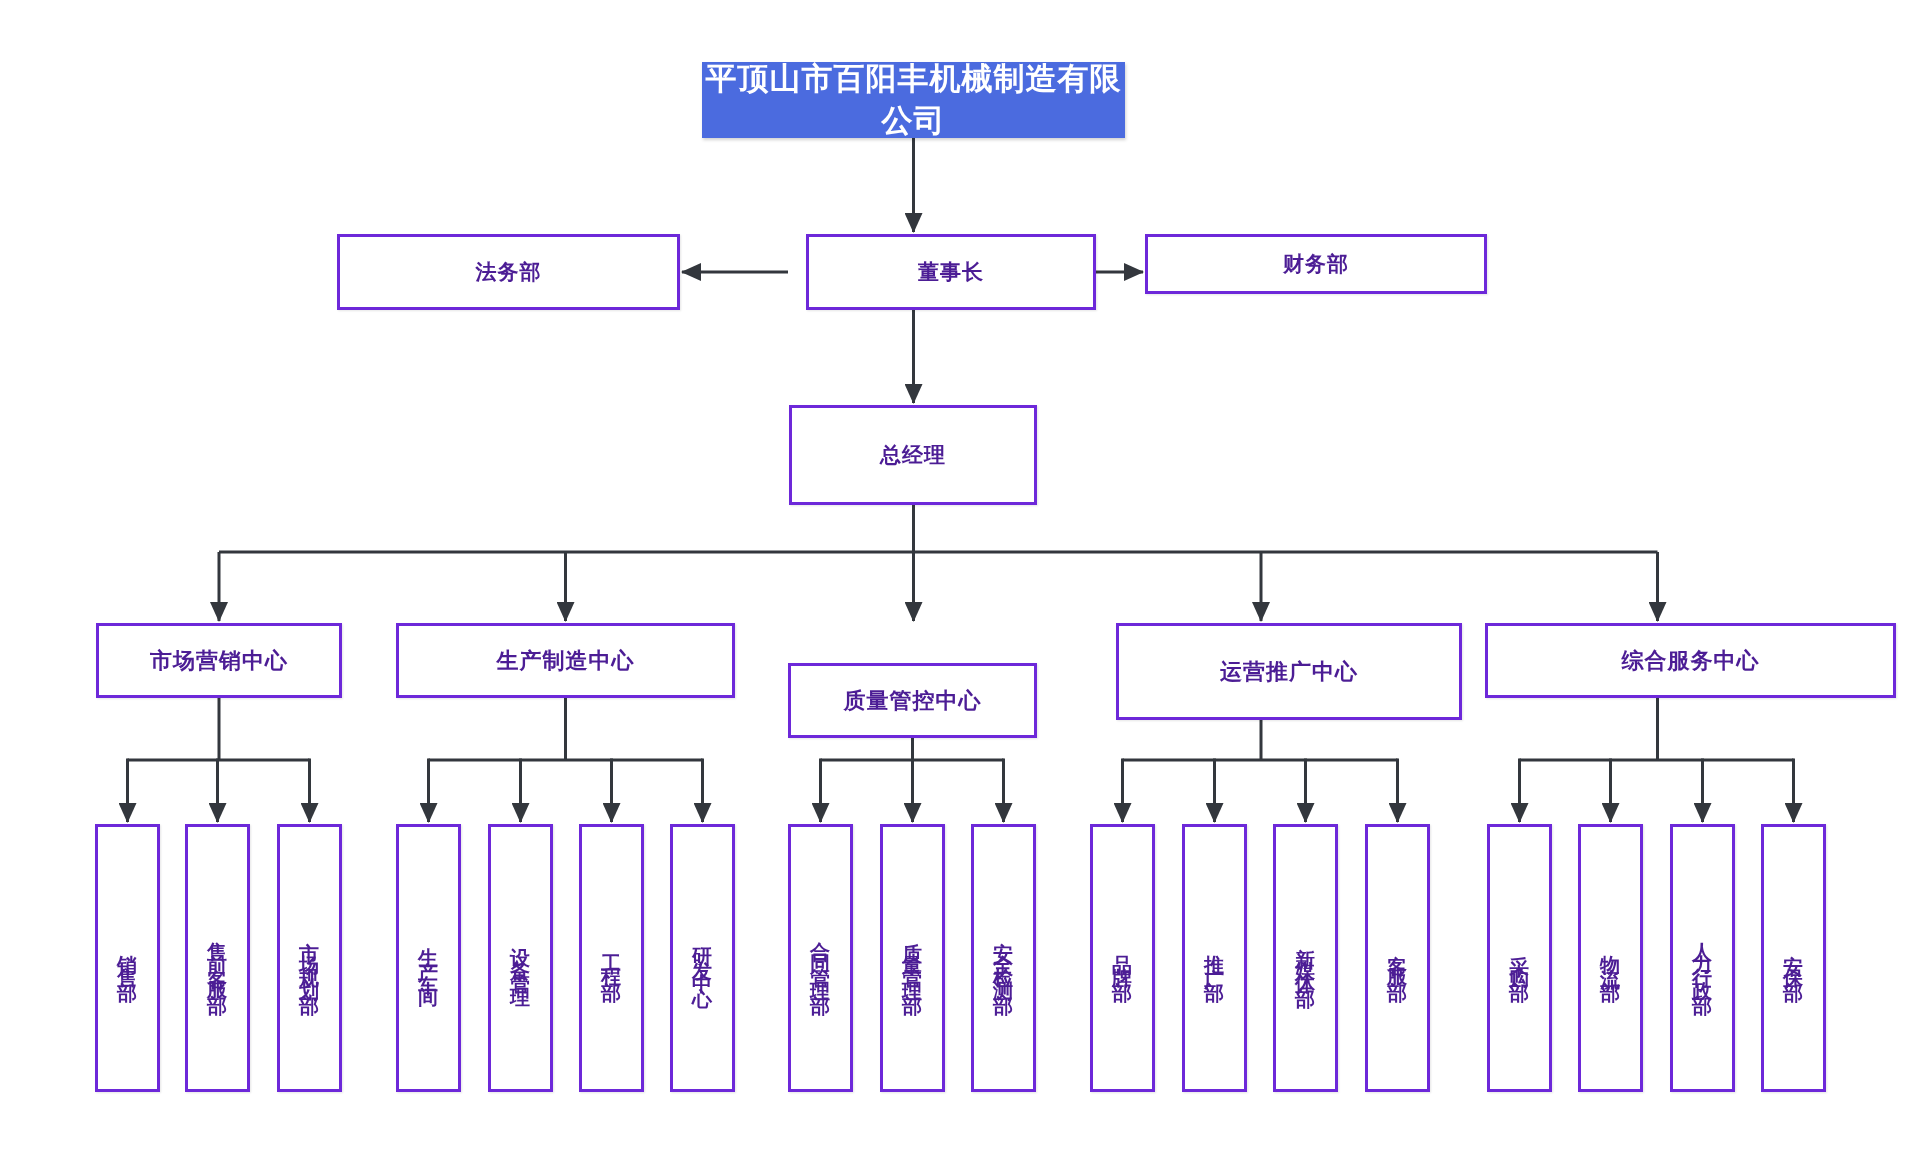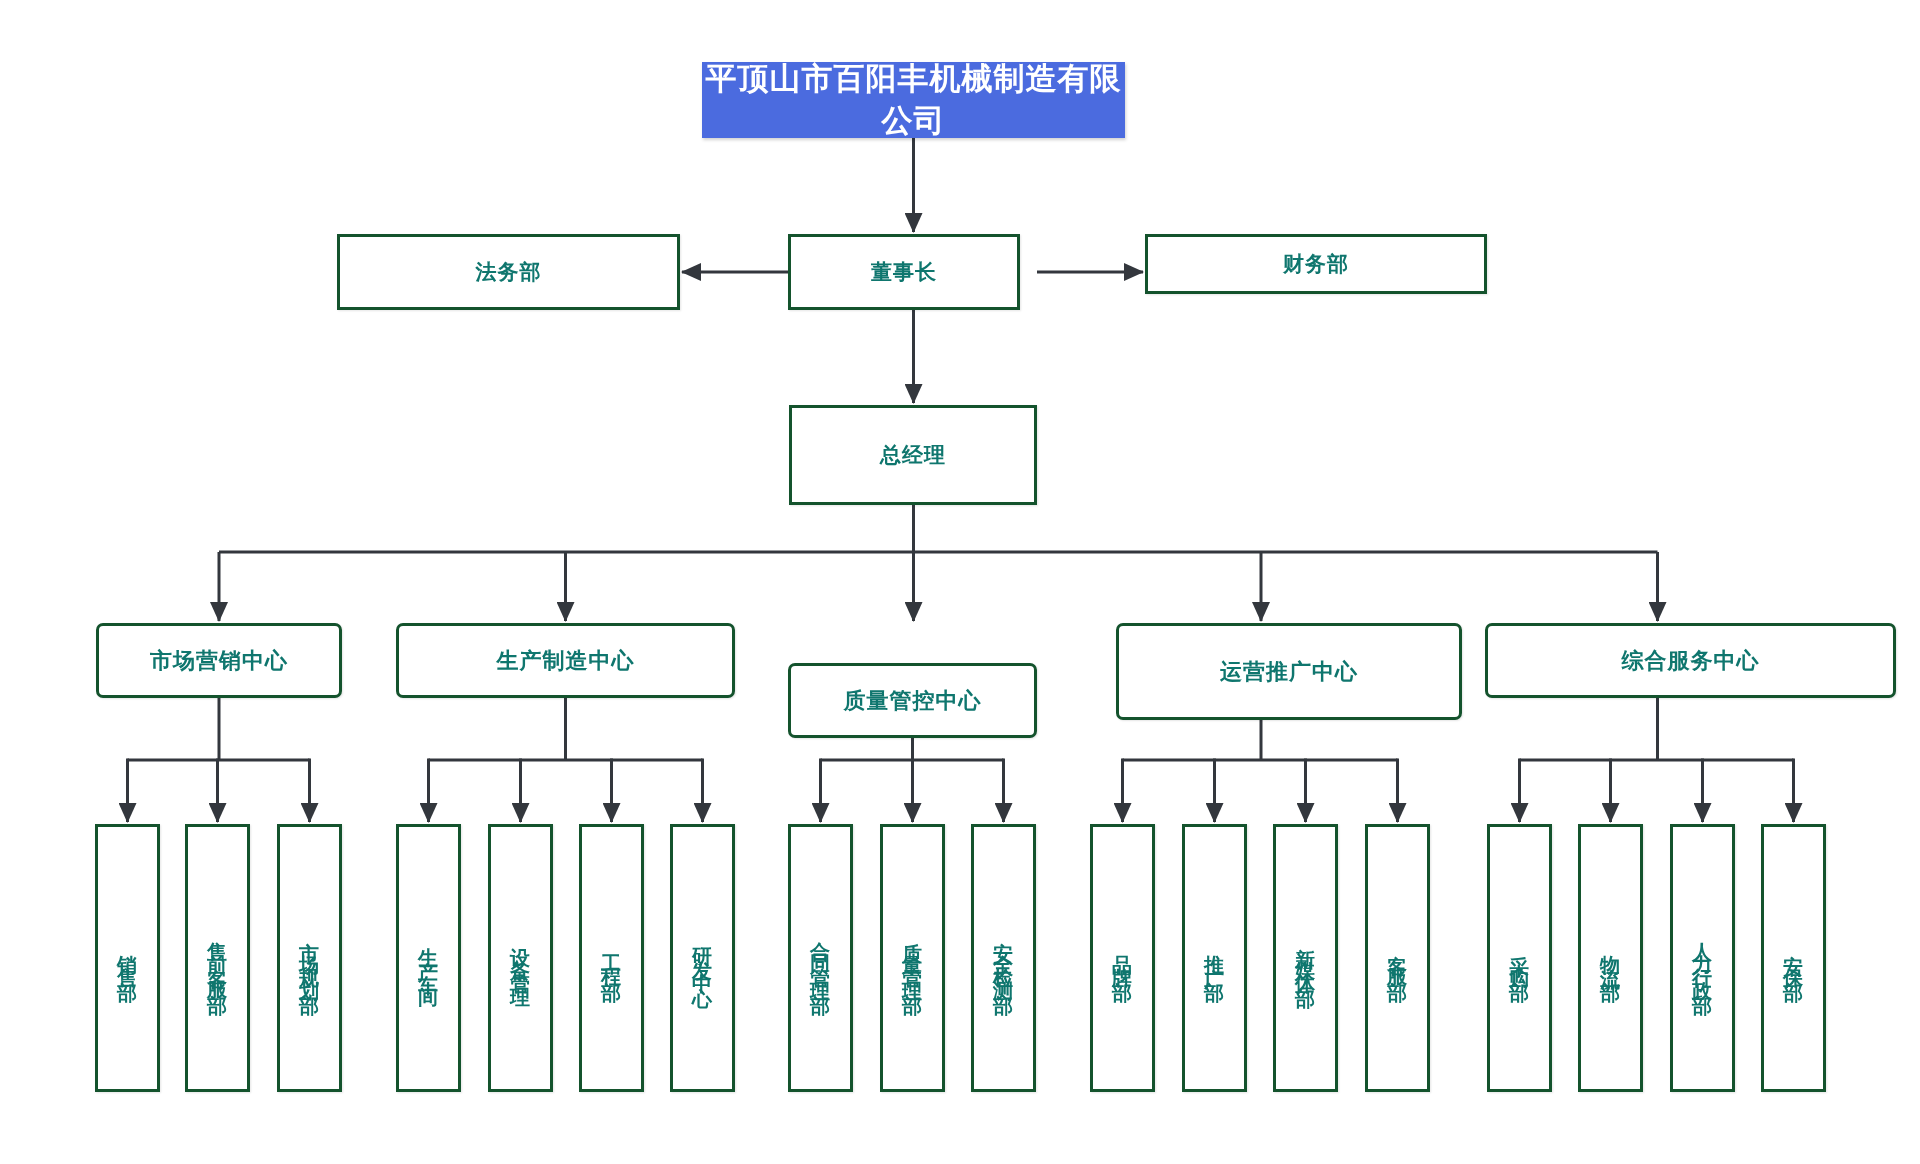--- a/index.html
+++ b/index.html
@@ -19,42 +19,41 @@
     position: absolute;
     left: 0; top: 0;
     width: 1920px;
     height: 1164px;
     pointer-events: none;
   }
   .node {
     position: absolute;
     box-sizing: border-box;
     background: #ffffff;
-    border: 3px solid #14532d;
+    border: 3px solid #6d28d9;
     display: flex;
     align-items: center;
     justify-content: center;
-    color: #0f766e;
+    color: #4c1d95;
     font-weight: bold;
     font-size: 21px;
     letter-spacing: 1px;
     text-align: center;
     box-shadow: 1px 1px 2px rgba(0,0,0,0.10);
   }
   .node.root {
     background: #4b6bdf;
     border: none;
     color: #ffffff;
     font-size: 31px;
     letter-spacing: 1px;
     box-shadow: 1px 2px 3px rgba(0,0,0,0.18);
   }
   .node.center-box {
     font-size: 22px;
-    border-radius: 7px;
   }
   .node.leaf {
     writing-mode: vertical-rl;
     text-orientation: upright;
     font-size: 20px;
     letter-spacing: 13px;
     line-height: 1;
   }
 </style>
 </head>
@@ -117,21 +116,21 @@
       <line x1="1519.5" y1="758.5" x2="1519.5" y2="822" marker-end="url(#arrow)"></line>
       <line x1="1610.5" y1="758.5" x2="1610.5" y2="822" marker-end="url(#arrow)"></line>
       <line x1="1702.5" y1="758.5" x2="1702.5" y2="822" marker-end="url(#arrow)"></line>
       <line x1="1793.5" y1="758.5" x2="1793.5" y2="822" marker-end="url(#arrow)"></line>
     </g>
   </svg>
 
   <div class="node root" style="left:702px; top:62px; width:423px; height:76px;">平顶山市百阳丰机械制造有限公司</div>
 
   <div class="node" style="left:337px; top:234px; width:343px; height:76px;">法务部</div>
-  <div class="node" style="left:788px; top:234px; width:232px; height:76px;text-align:right;">董事长</div>
+  <div class="node" style="left:806px; top:234px; width:290px; height:76px;text-align:right;">董事长</div>
   <div class="node" style="left:1145px; top:234px; width:342px; height:60px;">财务部</div>
 
   <div class="node" style="left:789px; top:405px; width:248px; height:100px;text-align:right;">总经理</div>
 
   <div class="node center-box" style="left:96px; top:623px; width:246px; height:75px;">市场营销中心</div>
   <div class="node center-box" style="left:396px; top:623px; width:339px; height:75px;">生产制造中心</div>
   <div class="node center-box" style="left:788px; top:623px; width:249px; height:75px;margin-top:40px;">质量管控中心</div>
   <div class="node center-box" style="left:1116px; top:623px; width:346px; height:97px;">运营推广中心</div>
   <div class="node center-box" style="left:1485px; top:623px; width:411px; height:75px;">综合服务中心</div>
 

